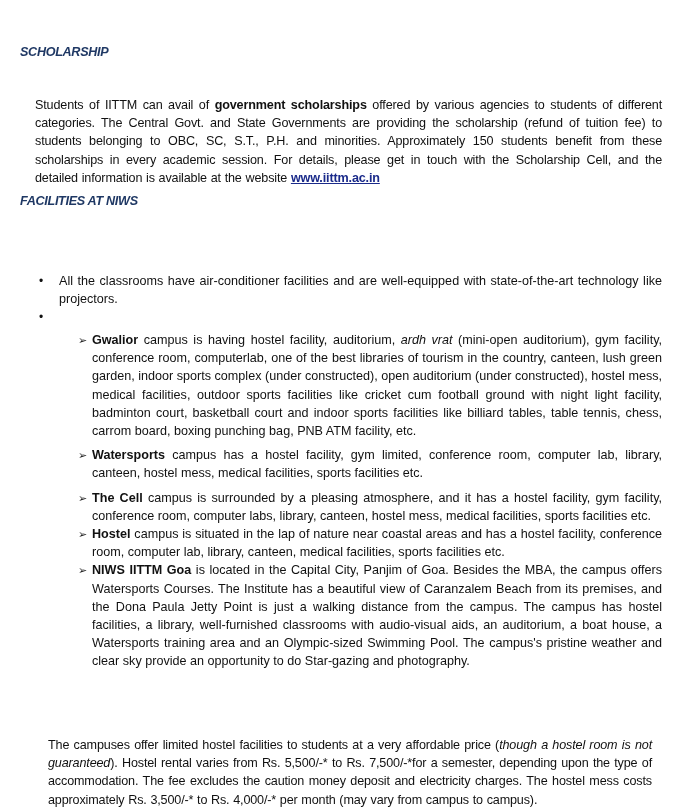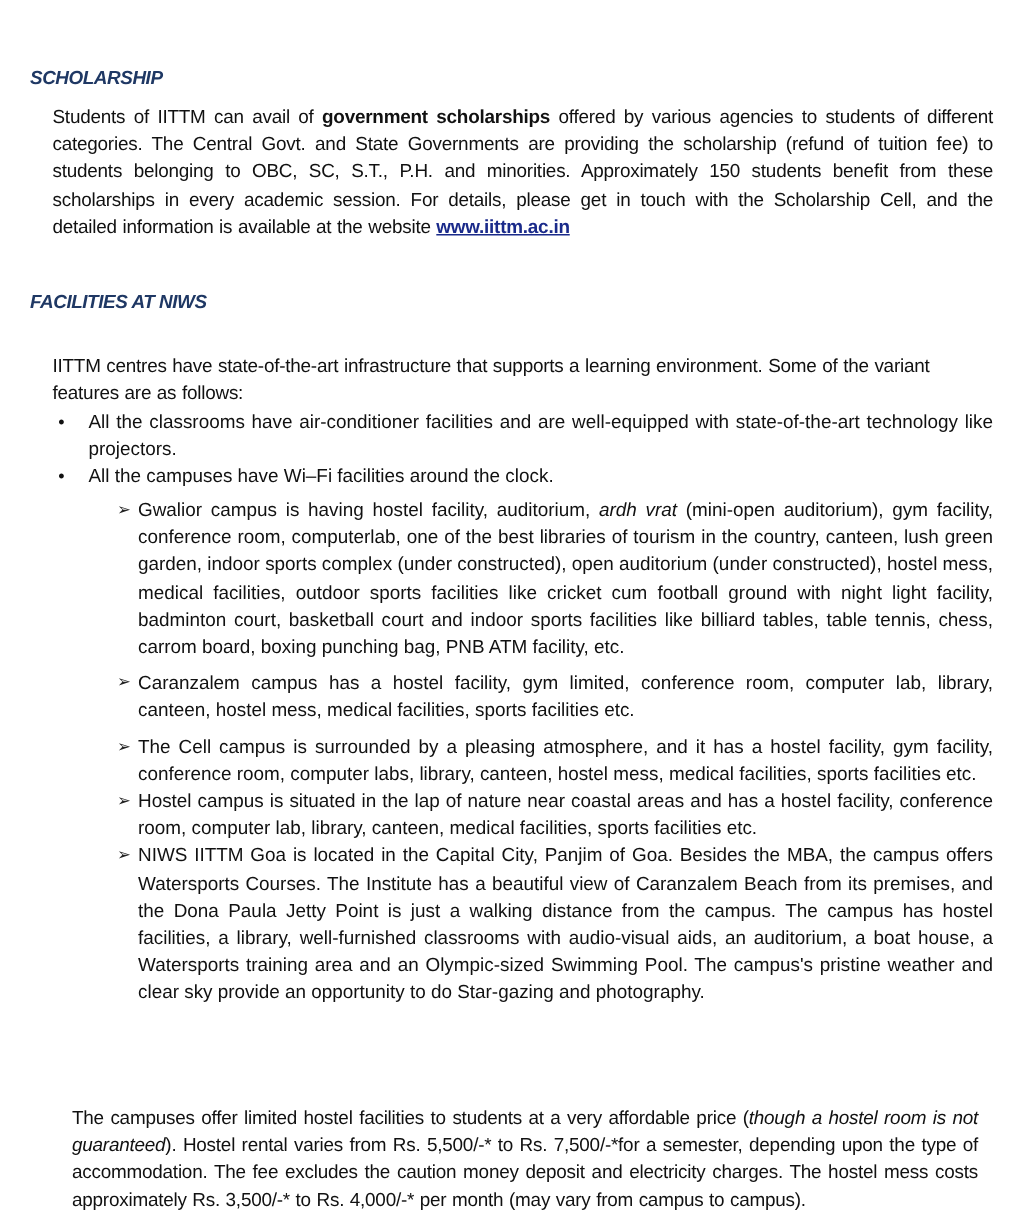--- a/index.html
+++ b/index.html
@@ -37,21 +37,21 @@
     .heading-facilities { top: 153px; }
 
     .para {
       position: absolute;
       margin: 0;
       text-align: justify;
       letter-spacing: -0.15px;
       word-spacing: 0.4px;
     }
     .para-scholarship {
-      top: 30px;
+      top: 57px;
       left: 35px;
       width: 627px;
     }
     .para-facilities-intro {
       top: 196px;
       left: 35px;
       width: 610px;
       text-align: left;
     }
     .bullets {
@@ -93,21 +93,21 @@
     }
     .campus-item.tight { margin-bottom: 0; }
     .campus-arrow {
       position: absolute;
       left: 0;
       top: 0;
       font-size: 11px;
       color: #222;
     }
     .campus-name {
-      font-weight: normal;
+      font-weight: bold;
     }
     .para-hostel {
       top: 697px;
       left: 48px;
       width: 604px;
     }
     .bold { font-weight: bold; }
     .ital { font-style: italic; }
     .link {
       font-weight: bold;
@@ -128,41 +128,39 @@
 <body>
 
 <div class="page">
 
   <h2 class="section-heading heading-scholarship">SCHOLARSHIP</h2>
 
   <p class="para para-scholarship"><span>Students of IITTM can avail of </span><span class="bold">government scholarships</span><span> offered by various agencies to students of different categories. The Central Govt. and State Governments are providing the scholarship (refund of tuition fee) to students belonging to OBC, SC, S.T., P.H. and minorities. Approximately 150 students benefit from these scholarships in every academic session. For details, please get in touch with the Scholarship Cell, and the detailed information is available at the website </span><a class="link">www.iittm.ac.in</a></p>
 
   <h2 class="section-heading heading-facilities">FACILITIES AT NIWS</h2>
 
-  <p class="para para-facilities-intro">IITTM centres have state-of-the-art infrastructure that supports a learning environment. Some of the variant features are as follows:</p>
 
   <ul class="bullets">
     <li class="bullet-item">
       <span class="bullet-dot">•</span>
       <span>All the classrooms have air-conditioner facilities and are well-equipped with state-of-the-art technology like projectors.</span>
     </li>
     <li class="bullet-item">
       <span class="bullet-dot">•</span>
-      <span>All the campuses have Wi–Fi facilities around the clock.</span>
     </li>
   </ul>
 
   <ul class="campus-list">
     <li class="campus-item">
       <span class="campus-arrow">➢</span>
       <span class="campus-name">Gwalior</span><span> campus is having hostel facility, auditorium, </span><span class="ital">ardh vrat</span><span> (mini-open auditorium), gym facility, conference room, computerlab, one of the best libraries of tourism in the country, canteen, lush green garden, indoor sports complex (under constructed), open auditorium (under constructed), hostel mess, medical facilities, outdoor sports facilities like cricket cum football ground with night light facility, badminton court, basketball court and indoor sports facilities like billiard tables, table tennis,  chess, carrom board, boxing punching bag, PNB ATM facility, etc.</span>
     </li>
     <li class="campus-item">
       <span class="campus-arrow">➢</span>
-      <span class="campus-name">Caranzalem</span><span> campus has a hostel facility, gym limited, conference room, computer lab, library, canteen, hostel mess, medical facilities, sports facilities etc.</span>
+      <span class="campus-name">Watersports</span><span> campus has a hostel facility, gym limited, conference room, computer lab, library, canteen, hostel mess, medical facilities, sports facilities etc.</span>
     </li>
     <li class="campus-item tight">
       <span class="campus-arrow">➢</span>
       <span class="campus-name">The Cell</span><span> campus is surrounded by a pleasing atmosphere, and it has a hostel facility, gym facility, conference room, computer labs, library, canteen, hostel mess, medical facilities, sports facilities etc.</span>
     </li>
     <li class="campus-item tight">
       <span class="campus-arrow">➢</span>
       <span class="campus-name">Hostel</span><span> campus is situated in the lap of nature near coastal areas and has a hostel facility, conference room, computer lab, library, canteen, medical facilities, sports facilities etc.</span>
     </li>
     <li class="campus-item tight">

